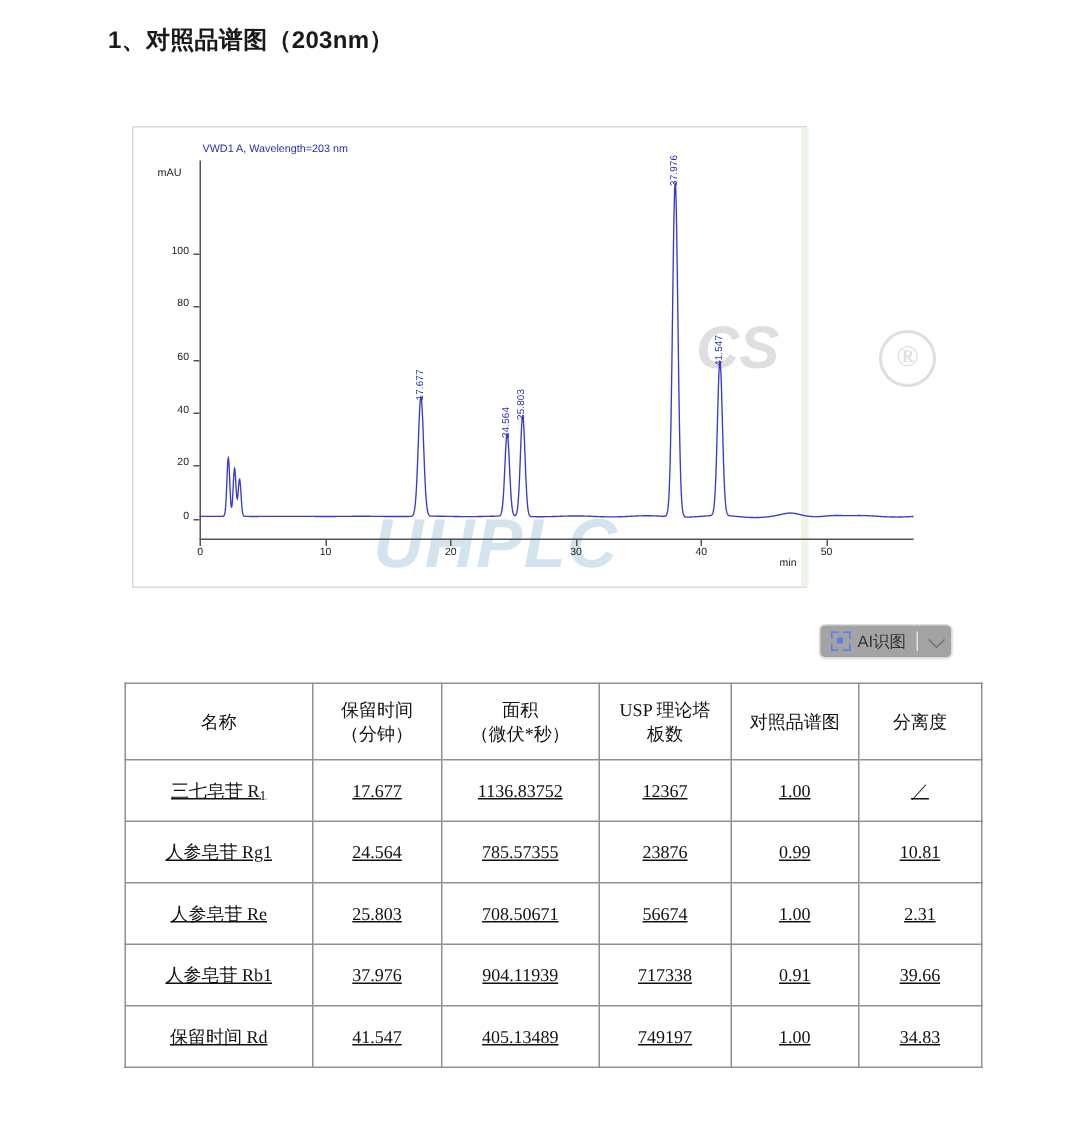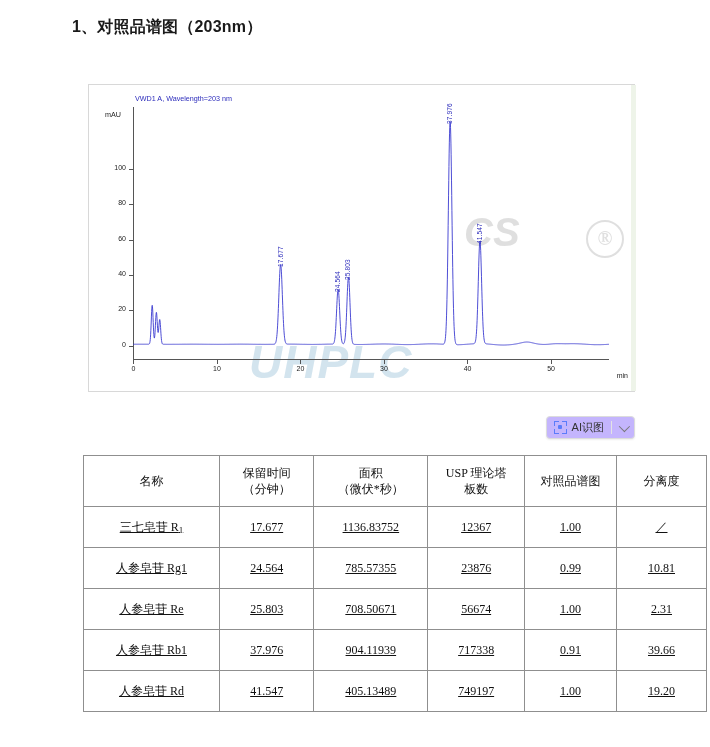--- a/index.html
+++ b/index.html
@@ -23,21 +23,21 @@
     font-weight: 700;
     letter-spacing: 0.2px;
     color: #1a1a1a;
   }
 
   
   .chrom-panel {
     position: absolute;
     left: 88px;
     top: 84px;
-    width: 547px;
+    width: 450px;
     height: 308px;
     background: #fff;
     border: 1px solid #d8d8d8;
     box-sizing: border-box;
     padding-left: 10px;
   }
   .chrom-panel .right-edge {
     position: absolute;
     right: -2px;
     top: 0;
@@ -190,21 +190,21 @@
     position: absolute;
     right: 75px;
     top: 416px;
     height: 23px;
     display: flex;
     align-items: center;
     gap: 5px;
     padding: 0 7px;
     border: 1px solid #dcdcdc;
     border-radius: 4px;
-    background: #c4b5fd;
+    background: #a3a3a3;
     box-shadow: 0 1px 2px rgba(0,0,0,0.07);
     font-size: 11px;
     color: #333;
     cursor: pointer;
     box-sizing: border-box;
   }
   .ai-btn .scan-ico {
     width: 13px;
     height: 13px;
     position: relative;
@@ -239,21 +239,21 @@
     border-right: 1.3px solid #777;
     border-bottom: 1.3px solid #777;
     transform: rotate(45deg) translateY(-2px);
   }
 
   
   table.data-table {
     position: absolute;
     left: 83px;
     top: 455px;
-    width: 624px;
+    width: 572px;
     border-collapse: collapse;
     font-size: 12px;
   }
   table.data-table th,
   table.data-table td {
     border: 1px solid #8f8f8f;
     text-align: center;
     vertical-align: middle;
     font-weight: 400;
     color: #111;
@@ -435,21 +435,21 @@
       </tr>
       <tr>
         <td class="name-cell">人参皂苷 Rb1</td>
         <td>37.976</td>
         <td>904.11939</td>
         <td>717338</td>
         <td>0.91</td>
         <td>39.66</td>
       </tr>
       <tr>
-        <td class="name-cell">人参皂苷 Rd</td>
+        <td class="name-cell">保留时间 Rd</td>
         <td>41.547</td>
         <td>405.13489</td>
         <td>749197</td>
         <td>1.00</td>
-        <td>19.20</td>
+        <td>34.83</td>
       </tr>
     </tbody>
 </table>
 
 </body></html>

